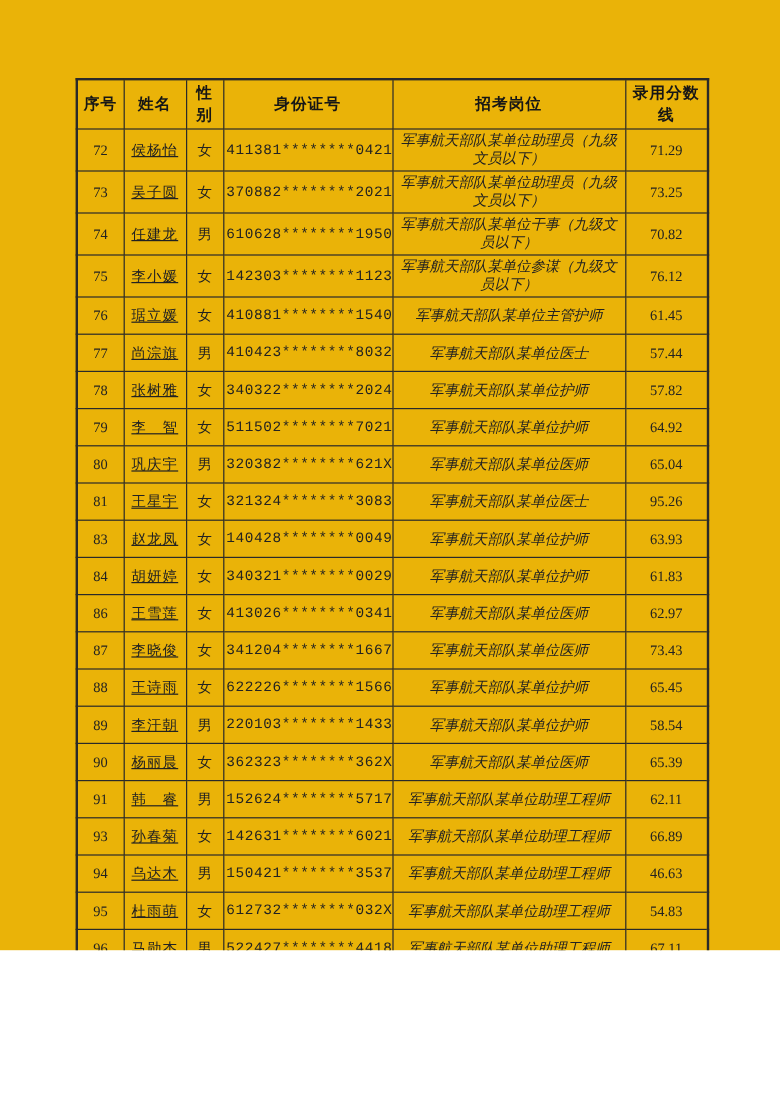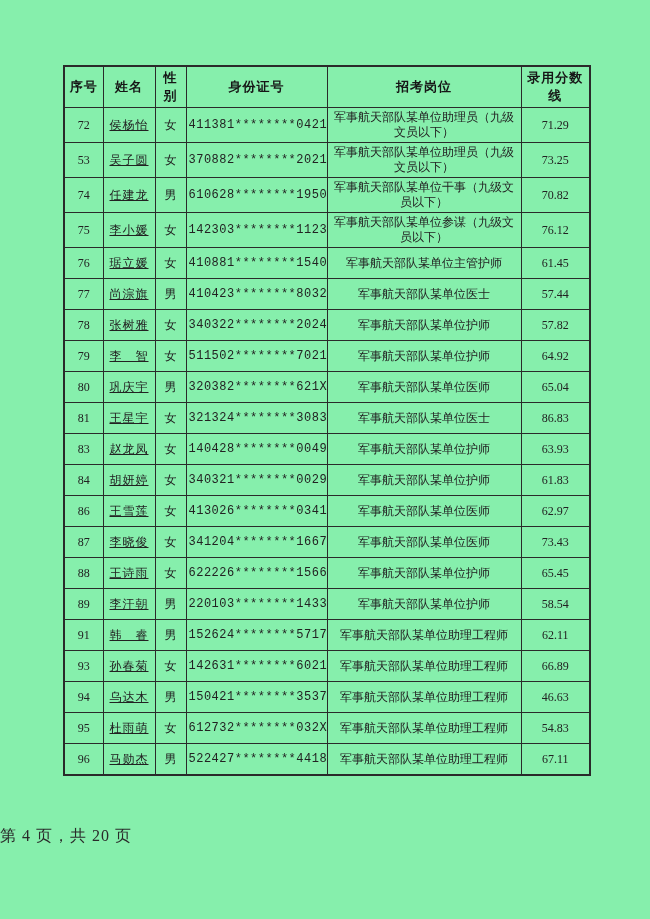--- a/index.html
+++ b/index.html
@@ -3,22 +3,22 @@
 <meta charset="utf-8">
 <style>
   html, body {
     margin: 0;
     padding: 0;
     background: #ffffff;
   }
   .sheet {
     position: relative;
     width: 650px;
-    height: 919px;
-    background: #86efac;
+    height: 792px;
+    background: #eab308;
     font-family: "Liberation Serif", "DejaVu Serif", serif;
     color: #1f1f1f;
     overflow: hidden;
   }
   table.roster {
     position: absolute;
     left: 63px;
     top: 65px;
     width: 526px;
     border-collapse: collapse;
@@ -47,20 +47,21 @@
     line-height: 1.25;
     color: #222222;
   }
   td.id-cell {
     letter-spacing: 0.5px;
     white-space: nowrap;
     font-family: Liberation Mono, monospace;
   }
   td.pos-cell {
     padding: 2px 8px;
+    font-style: italic;
   }
   td.name-cell {
     letter-spacing: 1px;
     text-decoration: underline;
   }
   .footer {
     position: absolute;
     left: 0;
     top: 826px;
     width: 100%;
@@ -97,21 +98,21 @@
     <tbody>
         <tr>
           <td>72</td>
           <td class="name-cell">侯杨怡</td>
           <td>女</td>
           <td class="id-cell">411381********0421</td>
           <td class="pos-cell">军事航天部队某单位助理员（九级文员以下）</td>
           <td>71.29</td>
         </tr>
         <tr>
-          <td>53</td>
+          <td>73</td>
           <td class="name-cell">吴子圆</td>
           <td>女</td>
           <td class="id-cell">370882********2021</td>
           <td class="pos-cell">军事航天部队某单位助理员（九级文员以下）</td>
           <td>73.25</td>
         </tr>
         <tr>
           <td>74</td>
           <td class="name-cell">任建龙</td>
           <td>男</td>
@@ -166,21 +167,21 @@
           <td class="id-cell">320382********621X</td>
           <td class="pos-cell">军事航天部队某单位医师</td>
           <td>65.04</td>
         </tr>
         <tr>
           <td>81</td>
           <td class="name-cell">王星宇</td>
           <td>女</td>
           <td class="id-cell">321324********3083</td>
           <td class="pos-cell">军事航天部队某单位医士</td>
-          <td>86.83</td>
+          <td>95.26</td>
         </tr>
         <tr>
           <td>83</td>
           <td class="name-cell">赵龙凤</td>
           <td>女</td>
           <td class="id-cell">140428********0049</td>
           <td class="pos-cell">军事航天部队某单位护师</td>
           <td>63.93</td>
         </tr>
         <tr>
@@ -217,20 +218,28 @@
         </tr>
         <tr>
           <td>89</td>
           <td class="name-cell">李汗朝</td>
           <td>男</td>
           <td class="id-cell">220103********1433</td>
           <td class="pos-cell">军事航天部队某单位护师</td>
           <td>58.54</td>
         </tr>
         <tr>
+          <td>90</td>
+          <td class="name-cell">杨丽晨</td>
+          <td>女</td>
+          <td class="id-cell">362323********362X</td>
+          <td class="pos-cell">军事航天部队某单位医师</td>
+          <td>65.39</td>
+        </tr>
+        <tr>
           <td>91</td>
           <td class="name-cell">韩　睿</td>
           <td>男</td>
           <td class="id-cell">152624********5717</td>
           <td class="pos-cell">军事航天部队某单位助理工程师</td>
           <td>62.11</td>
         </tr>
         <tr>
           <td>93</td>
           <td class="name-cell">孙春菊</td>

